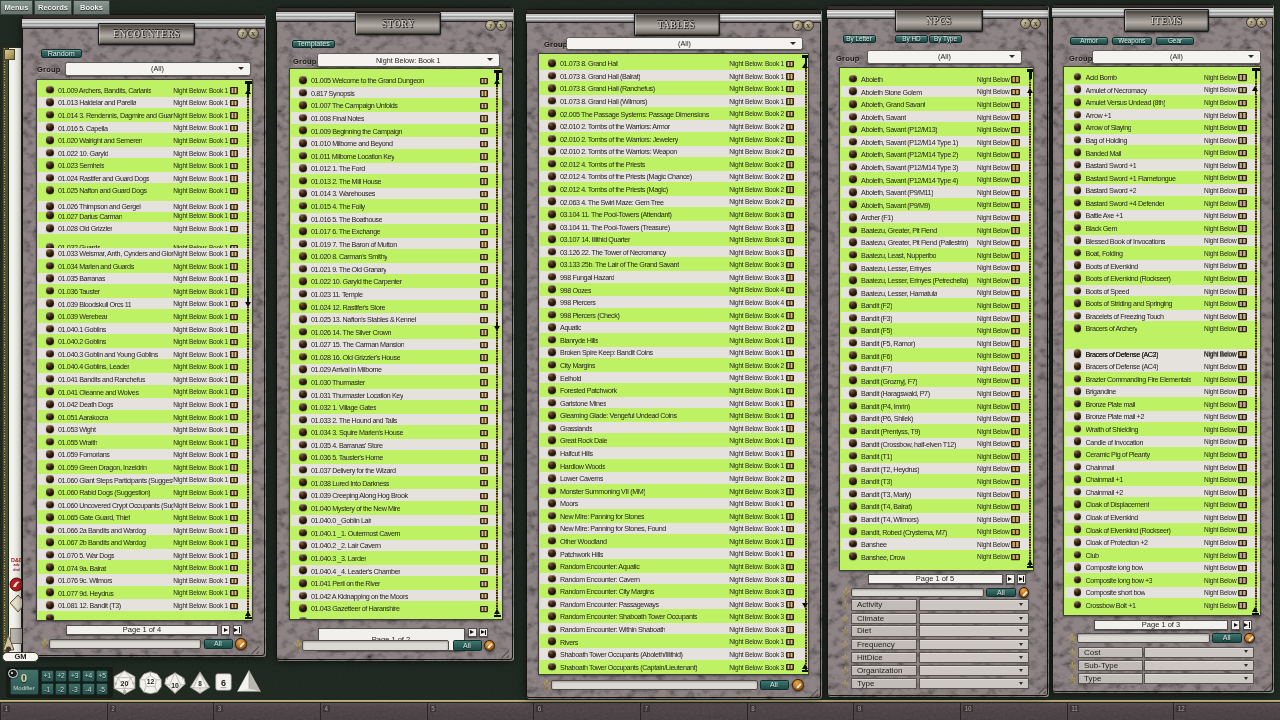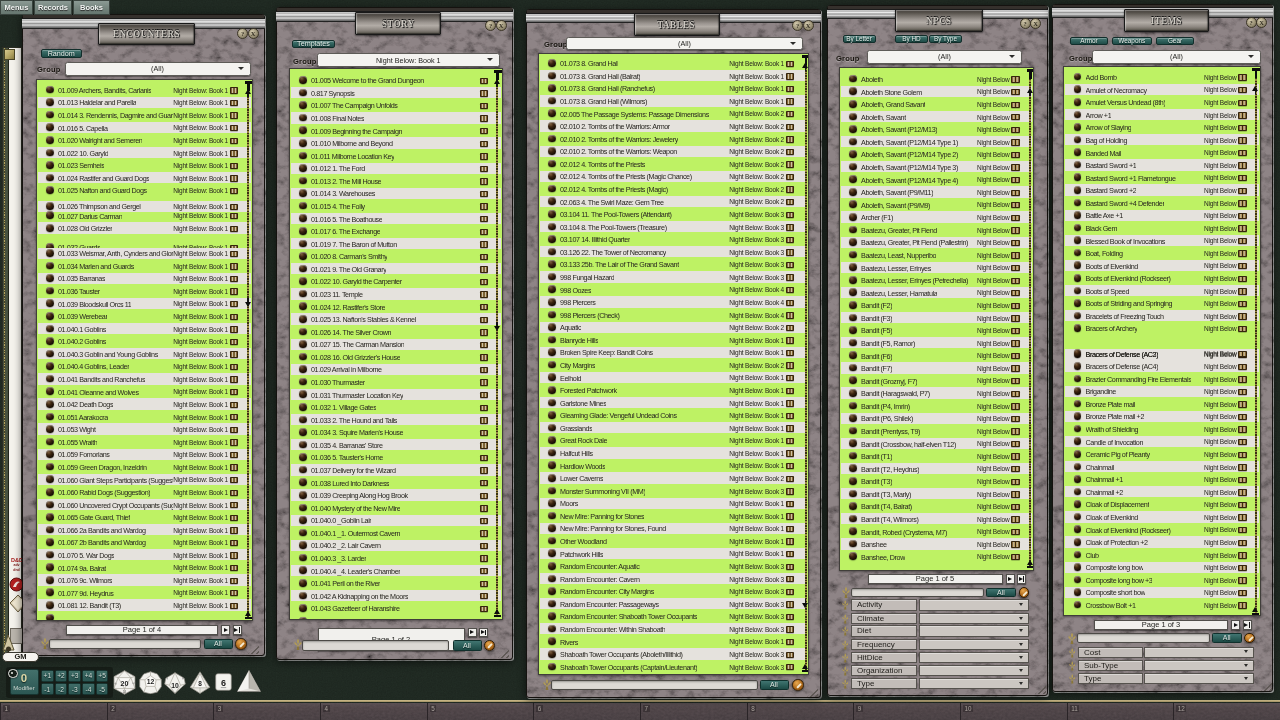--- a/index.html
+++ b/index.html
@@ -815,21 +815,21 @@
         <span class="bk"></span>
       </div>
 <div class="row" style="top:154.89px">
         <span class="dot"></span>
         <span class="nm" style="max-width:163px">03.104 11. The Pool-Towers (Attendant)</span>
         <span class="src">Night Below: Book 3</span>
         <span class="bk"></span>
       </div>
 <div class="row alt" style="top:167.46px">
         <span class="dot"></span>
-        <span class="nm" style="max-width:163px">03.104 8. The Pool-Towers (Treasure)</span>
+        <span class="nm" style="max-width:163px">03.104 11. The Pool-Towers (Treasure)</span>
         <span class="src">Night Below: Book 3</span>
         <span class="bk"></span>
       </div>
 <div class="row" style="top:180.03px">
         <span class="dot"></span>
         <span class="nm" style="max-width:163px">03.107 14. Illithid Quarter</span>
         <span class="src">Night Below: Book 3</span>
         <span class="bk"></span>
       </div>
 <div class="row alt" style="top:192.60px">

